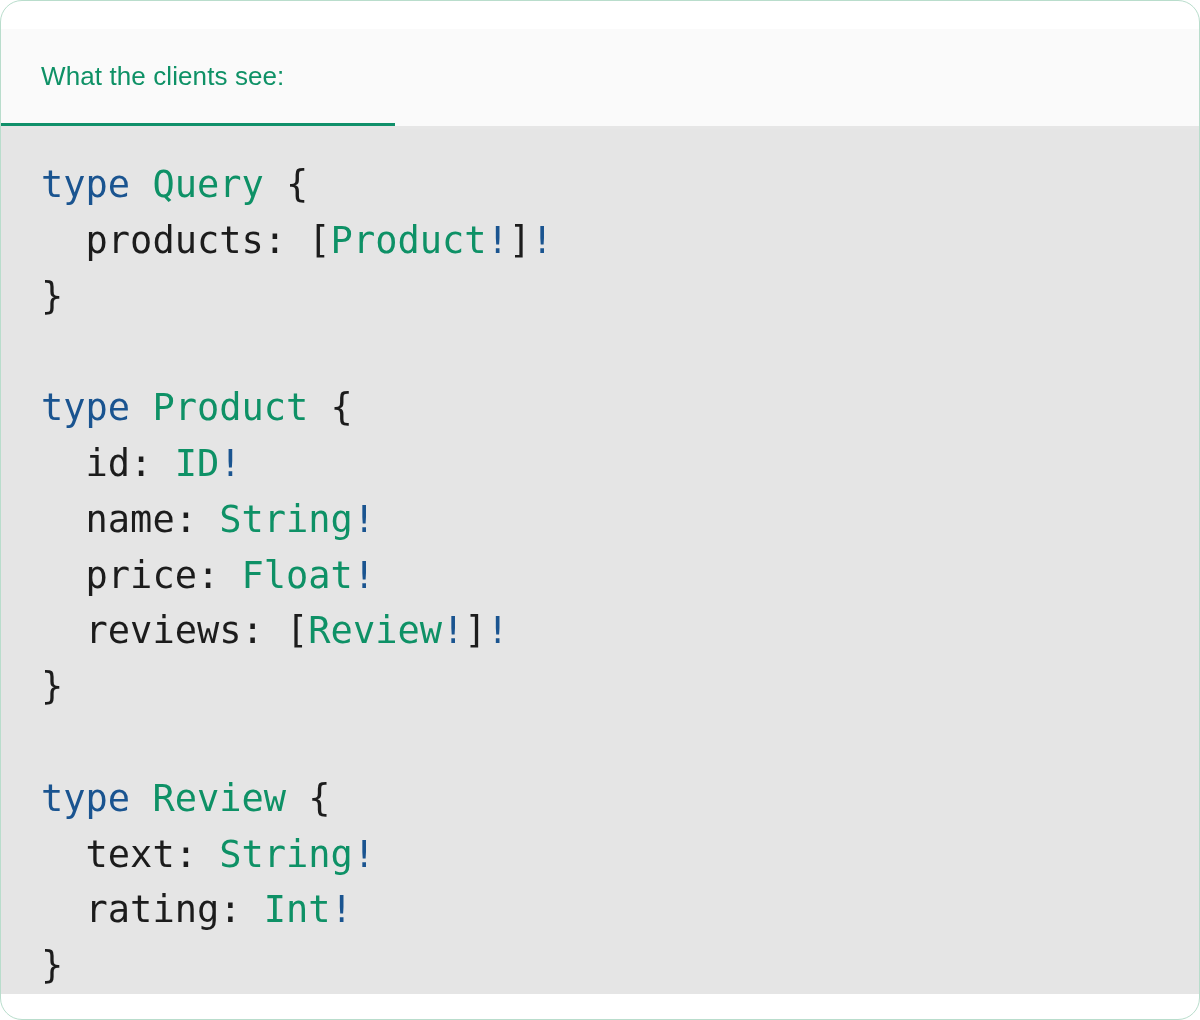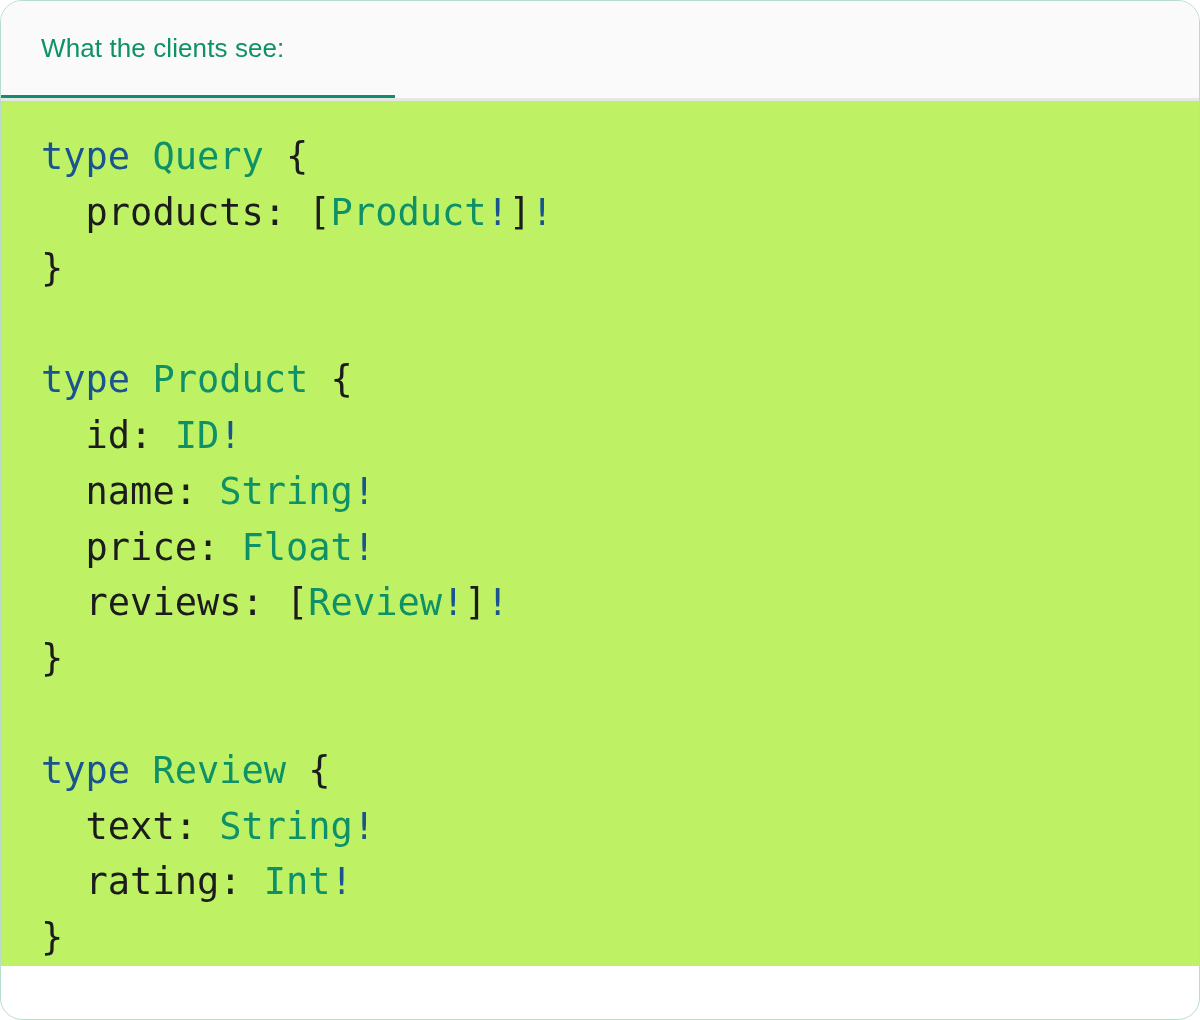--- a/index.html
+++ b/index.html
@@ -55,21 +55,21 @@
     font-size: 26px;
     font-weight: 400;
     letter-spacing: 0.1px;
     line-height: 1;
     white-space: nowrap;
   }
 
   
   .code-area {
     position: relative;
-    background: #bef264;
+    background: #e5e5e5;
     padding: 0;
   }
 
   .code {
     margin: 0;
     padding: 28px 0 0 40px;
     font-family: "DejaVu Sans Mono", "Liberation Mono", monospace;
     font-size: 37px;
     line-height: 55.8px;
     color: #1c1c1c;
@@ -89,21 +89,21 @@
   .tok-bang  { color: #1a5490; }
   .tok-punct { color: #1c1c1c; }
   .tok-field { color: #1c1c1c; }
   .tok-plain { color: #1c1c1c; }
 </style>
 </head>
 <body>
 
 <div class="card" style="border-color: rgb(185, 221, 204);">
 
-  <div class="tabbar" style="background: rgb(250, 250, 250); border-bottom-color: rgb(230, 230, 230);">
+  <div class="tabbar" style="background: rgb(250, 250, 250); border-bottom-color: rgb(230, 230, 230); margin-top: 28px;">
     <div class="tab" style="border-bottom-color: rgb(16, 144, 106);">
       <span class="tab-label" style="color: rgb(14, 145, 102);">What the clients see:</span>
     </div>
   </div>
 
   <div class="code-area">
     <pre class="code" id="code-block"><span class="ln"><span class="tok-kw" style="color: rgb(26, 84, 144);">type</span><span class="tok-plain"> </span><span class="tok-type" style="color: rgb(14, 145, 102);">Query</span><span class="tok-plain"> </span><span class="tok-punct" style="color: rgb(28, 28, 28);">{</span></span><span class="ln"><span class="tok-plain">  </span><span class="tok-field" style="color: rgb(28, 28, 28);">products:</span><span class="tok-plain"> </span><span class="tok-punct" style="color: rgb(28, 28, 28);">[</span><span class="tok-type" style="color: rgb(14, 145, 102);">Product</span><span class="tok-bang" style="color: rgb(26, 84, 144);">!</span><span class="tok-punct" style="color: rgb(28, 28, 28);">]</span><span class="tok-bang" style="color: rgb(26, 84, 144);">!</span></span><span class="ln"><span class="tok-punct" style="color: rgb(28, 28, 28);">}</span></span><span class="ln">&nbsp;</span><span class="ln"><span class="tok-kw" style="color: rgb(26, 84, 144);">type</span><span class="tok-plain"> </span><span class="tok-type" style="color: rgb(14, 145, 102);">Product</span><span class="tok-plain"> </span><span class="tok-punct" style="color: rgb(28, 28, 28);">{</span></span><span class="ln"><span class="tok-plain">  </span><span class="tok-field" style="color: rgb(28, 28, 28);">id:</span><span class="tok-plain"> </span><span class="tok-type" style="color: rgb(14, 145, 102);">ID</span><span class="tok-bang" style="color: rgb(26, 84, 144);">!</span></span><span class="ln"><span class="tok-plain">  </span><span class="tok-field" style="color: rgb(28, 28, 28);">name:</span><span class="tok-plain"> </span><span class="tok-type" style="color: rgb(14, 145, 102);">String</span><span class="tok-bang" style="color: rgb(26, 84, 144);">!</span></span><span class="ln"><span class="tok-plain">  </span><span class="tok-field" style="color: rgb(28, 28, 28);">price:</span><span class="tok-plain"> </span><span class="tok-type" style="color: rgb(14, 145, 102);">Float</span><span class="tok-bang" style="color: rgb(26, 84, 144);">!</span></span><span class="ln"><span class="tok-plain">  </span><span class="tok-field" style="color: rgb(28, 28, 28);">reviews:</span><span class="tok-plain"> </span><span class="tok-punct" style="color: rgb(28, 28, 28);">[</span><span class="tok-type" style="color: rgb(14, 145, 102);">Review</span><span class="tok-bang" style="color: rgb(26, 84, 144);">!</span><span class="tok-punct" style="color: rgb(28, 28, 28);">]</span><span class="tok-bang" style="color: rgb(26, 84, 144);">!</span></span><span class="ln"><span class="tok-punct" style="color: rgb(28, 28, 28);">}</span></span><span class="ln">&nbsp;</span><span class="ln"><span class="tok-kw" style="color: rgb(26, 84, 144);">type</span><span class="tok-plain"> </span><span class="tok-type" style="color: rgb(14, 145, 102);">Review</span><span class="tok-plain"> </span><span class="tok-punct" style="color: rgb(28, 28, 28);">{</span></span><span class="ln"><span class="tok-plain">  </span><span class="tok-field" style="color: rgb(28, 28, 28);">text:</span><span class="tok-plain"> </span><span class="tok-type" style="color: rgb(14, 145, 102);">String</span><span class="tok-bang" style="color: rgb(26, 84, 144);">!</span></span><span class="ln"><span class="tok-plain">  </span><span class="tok-field" style="color: rgb(28, 28, 28);">rating:</span><span class="tok-plain"> </span><span class="tok-type" style="color: rgb(14, 145, 102);">Int</span><span class="tok-bang" style="color: rgb(26, 84, 144);">!</span></span><span class="ln"><span class="tok-punct" style="color: rgb(28, 28, 28);">}</span></span></pre>
   </div>
 
 </div>

